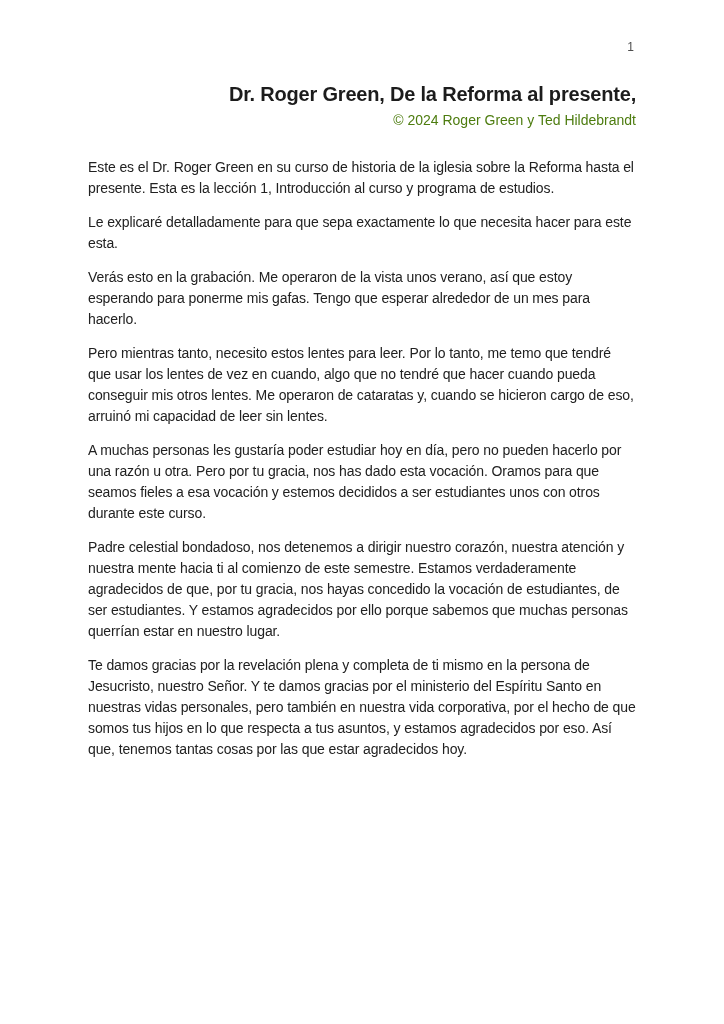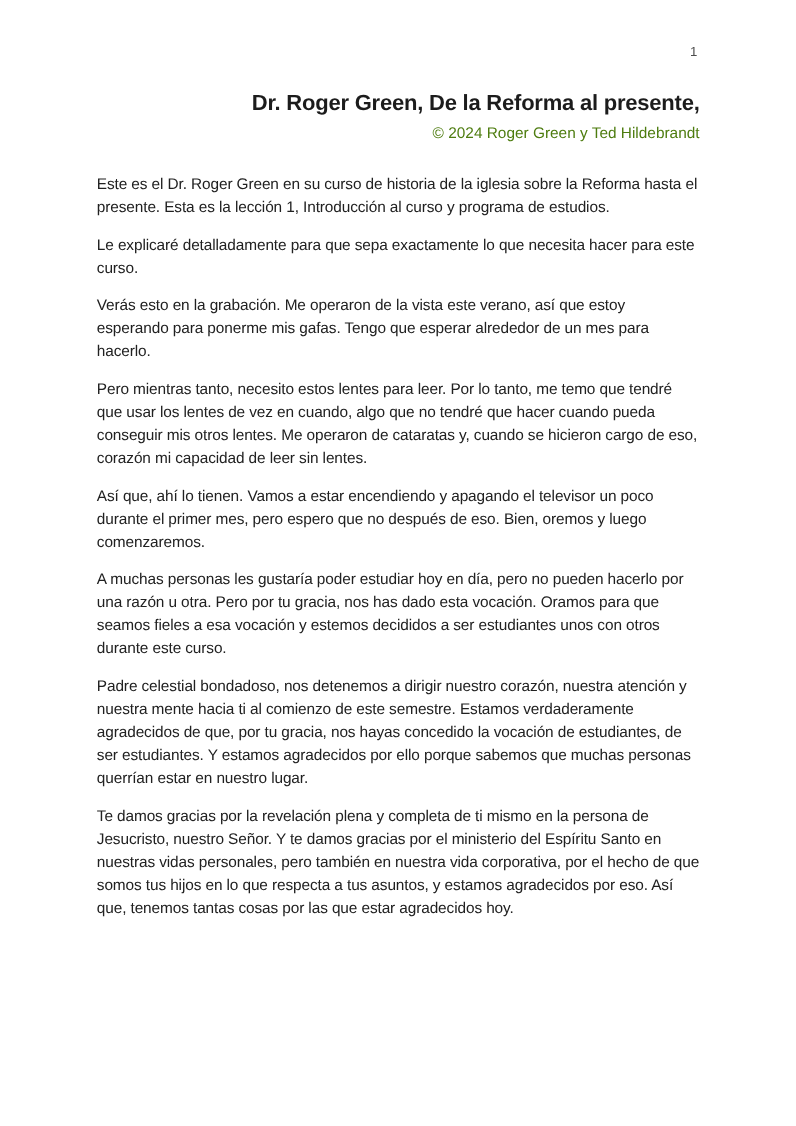--- a/index.html
+++ b/index.html
@@ -61,22 +61,21 @@
 
   <div class="page-number">1</div>
 
   <div class="doc-header">
     <div class="doc-title-line">Dr. Roger Green, De la Reforma al presente,</div>
     <div class="copyright-line">© 2024 Roger Green y Ted Hildebrandt</div>
   </div>
 
   <div class="doc-body">
     <p>Este es el Dr. Roger Green en su curso de historia de la iglesia sobre la Reforma hasta el presente. Esta es la lección 1, Introducción al curso y programa de estudios.</p>
-    <p>Le explicaré detalladamente para que sepa exactamente lo que necesita hacer para este curso.</p>
-    <p>Verás esto en la grabación. Me operaron de la vista este verano, así que estoy esperando para ponerme mis gafas. Tengo que esperar alrededor de un mes para hacerlo.</p>
-    <p>Pero mientras tanto, necesito estos lentes para leer. Por lo tanto, me temo que tendré que usar los lentes de vez en cuando, algo que no tendré que hacer cuando pueda conseguir mis otros lentes. Me operaron de cataratas y, cuando se hicieron cargo de eso, corazón mi capacidad de leer sin lentes.</p>
-    <p>Así que, ahí lo tienen. Vamos a estar encendiendo y apagando el televisor un poco durante el primer mes, pero espero que no después de eso. Bien, oremos y luego comenzaremos.</p>
+    <p>Le explicaré detalladamente para que sepa exactamente lo que necesita hacer para este esta.</p>
+    <p>Verás esto en la grabación. Me operaron de la vista unos verano, así que estoy esperando para ponerme mis gafas. Tengo que esperar alrededor de un mes para hacerlo.</p>
+    <p>Pero mientras tanto, necesito estos lentes para leer. Por lo tanto, me temo que tendré que usar los lentes de vez en cuando, algo que no tendré que hacer cuando pueda conseguir mis otros lentes. Me operaron de cataratas y, cuando se hicieron cargo de eso, arruinó mi capacidad de leer sin lentes.</p>
     <p>A muchas personas les gustaría poder estudiar hoy en día, pero no pueden hacerlo por una razón u otra. Pero por tu gracia, nos has dado esta vocación. Oramos para que seamos fieles a esa vocación y estemos decididos a ser estudiantes unos con otros durante este curso.</p>
     <p>Padre celestial bondadoso, nos detenemos a dirigir nuestro corazón, nuestra atención y nuestra mente hacia ti al comienzo de este semestre. Estamos verdaderamente agradecidos de que, por tu gracia, nos hayas concedido la vocación de estudiantes, de ser estudiantes. Y estamos agradecidos por ello porque sabemos que muchas personas querrían estar en nuestro lugar.</p>
     <p>Te damos gracias por la revelación plena y completa de ti mismo en la persona de Jesucristo, nuestro Señor. Y te damos gracias por el ministerio del Espíritu Santo en nuestras vidas personales, pero también en nuestra vida corporativa, por el hecho de que somos tus hijos en lo que respecta a tus asuntos, y estamos agradecidos por eso. Así que, tenemos tantas cosas por las que estar agradecidos hoy.</p>
   </div>
 
 </div>
 
 </body></html>

